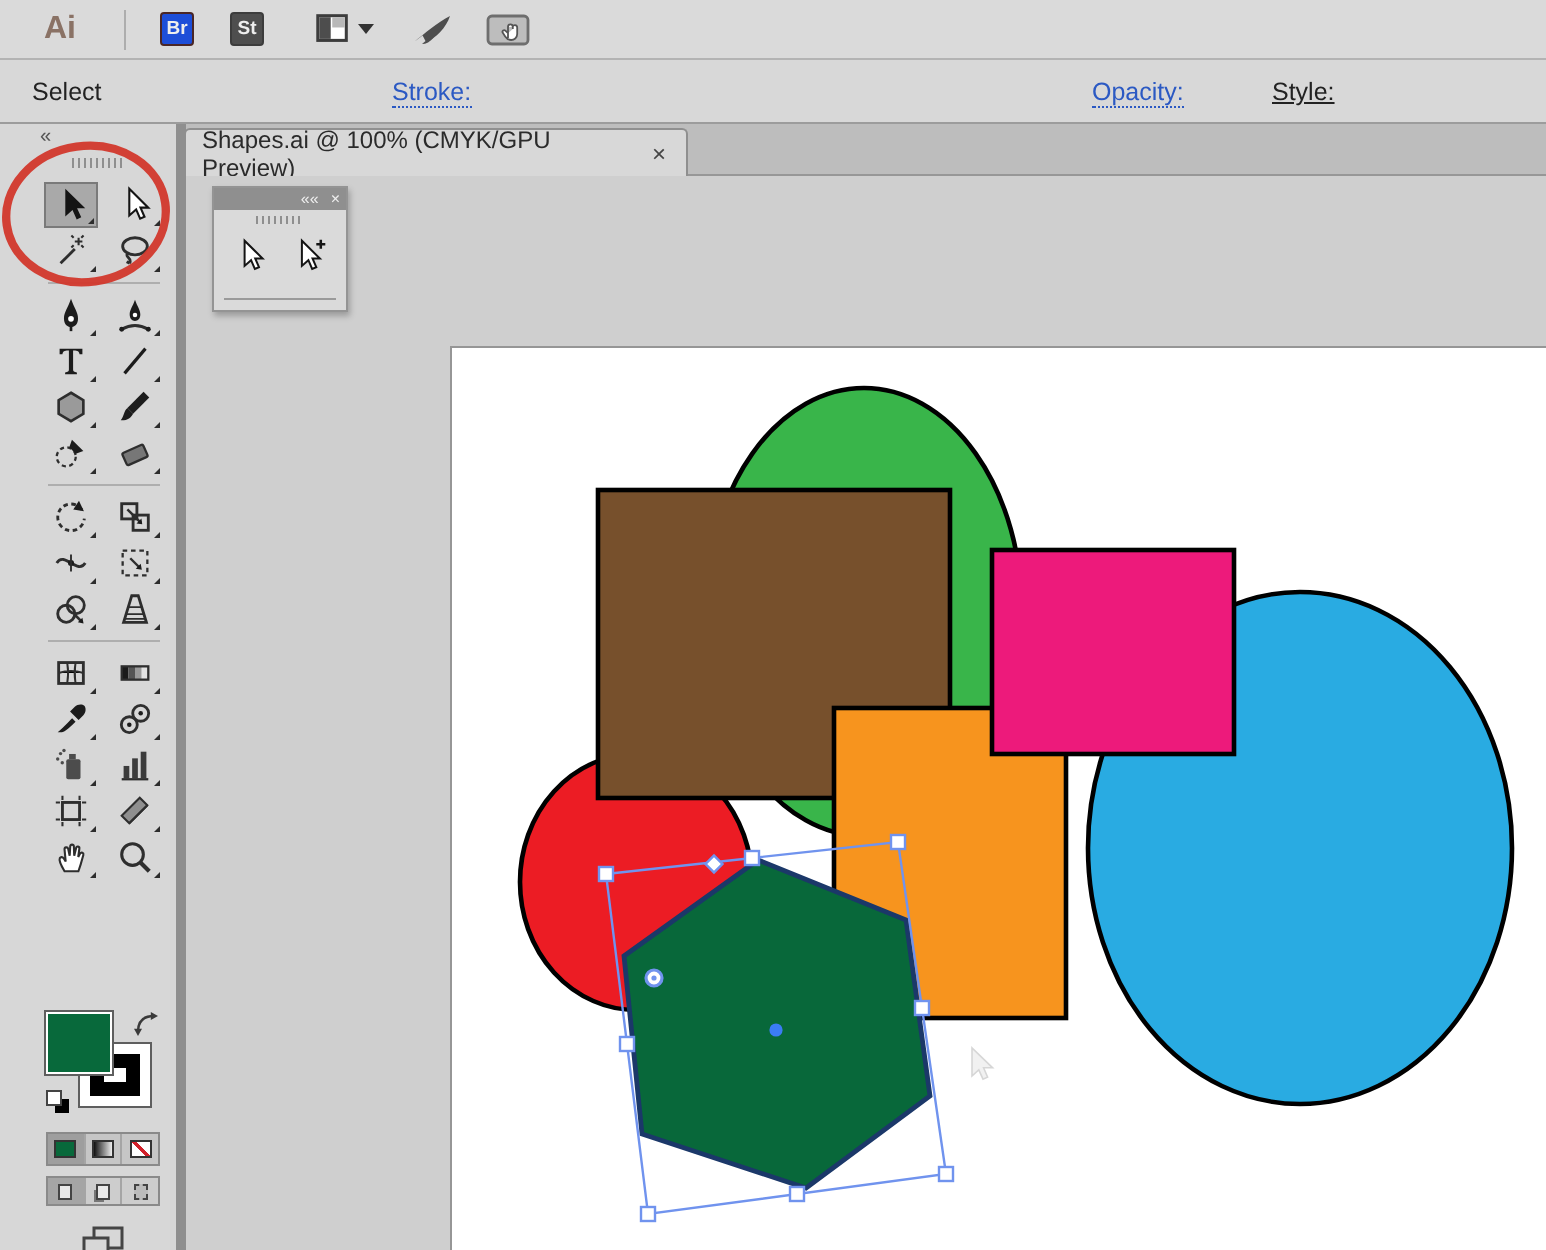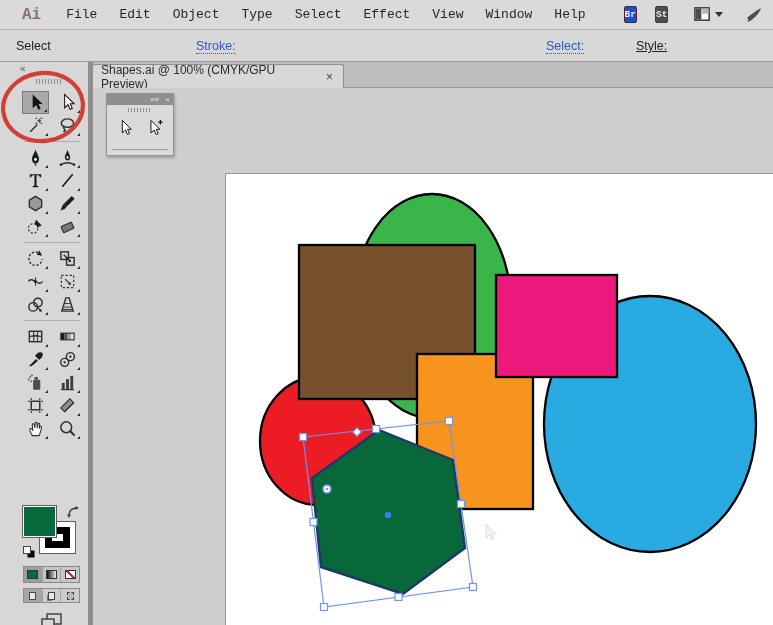--- a/index.html
+++ b/index.html
@@ -2,21 +2,21 @@
 <html><head>
 <meta charset="utf-8">
 <style>
   * { box-sizing: border-box; margin: 0; padding: 0; }
   html,body { width:773px; height:625px; overflow:hidden; }
   body { font-family:"Liberation Sans","DejaVu Sans",sans-serif; -webkit-font-smoothing:antialiased; }
   #app { position:relative; width:773px; height:625px; background:#cfcfcf; }
 
   
   .menubar { position:absolute; left:0; top:0; width:773px; height:30px;
-    background:#dadada; border-bottom:1px solid #b3b3b3; display:flex; align-items:center;font-family:Liberation Mono, monospace; }
+    background:#dadada; border-bottom:1px solid #b3b3b3; display:flex; align-items:center; }
   .app-logo { font-weight:bold; font-size:16px; color:#8a7265; margin:0 14px 0 22px; letter-spacing:0; }
   .menu-item { font-size:13px; color:#262626; padding:0 11px; line-height:30px; cursor:default; }
   .mb-sep { width:1px; height:20px; background:#adadad; margin:0 8px 0 10px; }
   .badge { width:17px; height:17px; border-radius:2px; color:#eee; font-size:9.5px; font-weight:bold;
     display:flex; align-items:center; justify-content:center; margin:0 9px; }
   .badge-br { background:#1d4ed8; border:1px solid #4a2626; }
   .badge-st { background:#4e4e4e; border:1px solid #3c3c3c; }
   .mb-icon { display:flex; align-items:center; margin:0 8px; }
   .dd-caret { width:0; height:0; border-left:4px solid transparent; border-right:4px solid transparent;
     border-top:5px solid #333; margin-left:3px; }
@@ -123,31 +123,20 @@
   .fp-tool svg { width:18px; height:18px; }
   .fp-line { position:absolute; left:5px; right:5px; bottom:5px; height:1px; background:#9a9a9a; }
 </style>
 </head>
 <body>
 
 <div id="app">
 
   <div class="menubar">
     <span class="app-logo">Ai</span>
-    <span id="menu-items" style="display:flex;">
-        <span class="menu-item">File</span>
-        <span class="menu-item">Edit</span>
-        <span class="menu-item">Object</span>
-        <span class="menu-item">Type</span>
-        <span class="menu-item">Select</span>
-        <span class="menu-item">Effect</span>
-        <span class="menu-item">View</span>
-        <span class="menu-item">Window</span>
-        <span class="menu-item">Help</span>
-      </span>
     <span class="mb-sep"></span>
     <span class="badge badge-br">Br</span>
     <span class="badge badge-st">St</span>
     <span class="mb-icon" style="margin-left:16px;">
       <svg width="19" height="19" viewBox="0 0 20 20">
         <rect x="2" y="3" width="15" height="13" fill="#fff" stroke="#3c3c3c" stroke-width="1.6"></rect>
         <rect x="2.8" y="3.8" width="6" height="11.4" fill="#4d4d4d"></rect>
         <rect x="9.6" y="3.8" width="6.6" height="5.4" fill="#b8b8b8"></rect>
       </svg>
       <span class="dd-caret"></span>
@@ -199,21 +188,21 @@
     </div>
 
     <div class="combo" style="left:432px; width:106px;">
       <span class="linesample" style="width:44px; height:3px;"></span>
       <span>Basic</span>
       <span class="caret-cell">
           <span class="dd-caret" style="margin:0;"></span>
         </span>
     </div>
 
-    <span class="cb-link" style="left:546px;">Select:</span>
+    <span class="cb-link" style="left:546px;">Opacity:</span>
     <div class="field" style="left:596px; width:54px;">100%</div>
     <div class="dd-btn" style="left:650px; width:14px;">
       <span style="width:0;height:0;border-top:4px solid transparent;border-bottom:4px solid transparent;border-left:5px solid #333;"></span>
     </div>
 
     <span class="cb-label" style="left:636px;text-decoration:underline;">Style:</span>
     <div class="combo" style="left:706px; width:34px;">
       <span class="caret-cell">
           <span class="dd-caret" style="margin:0;"></span>
         </span>

